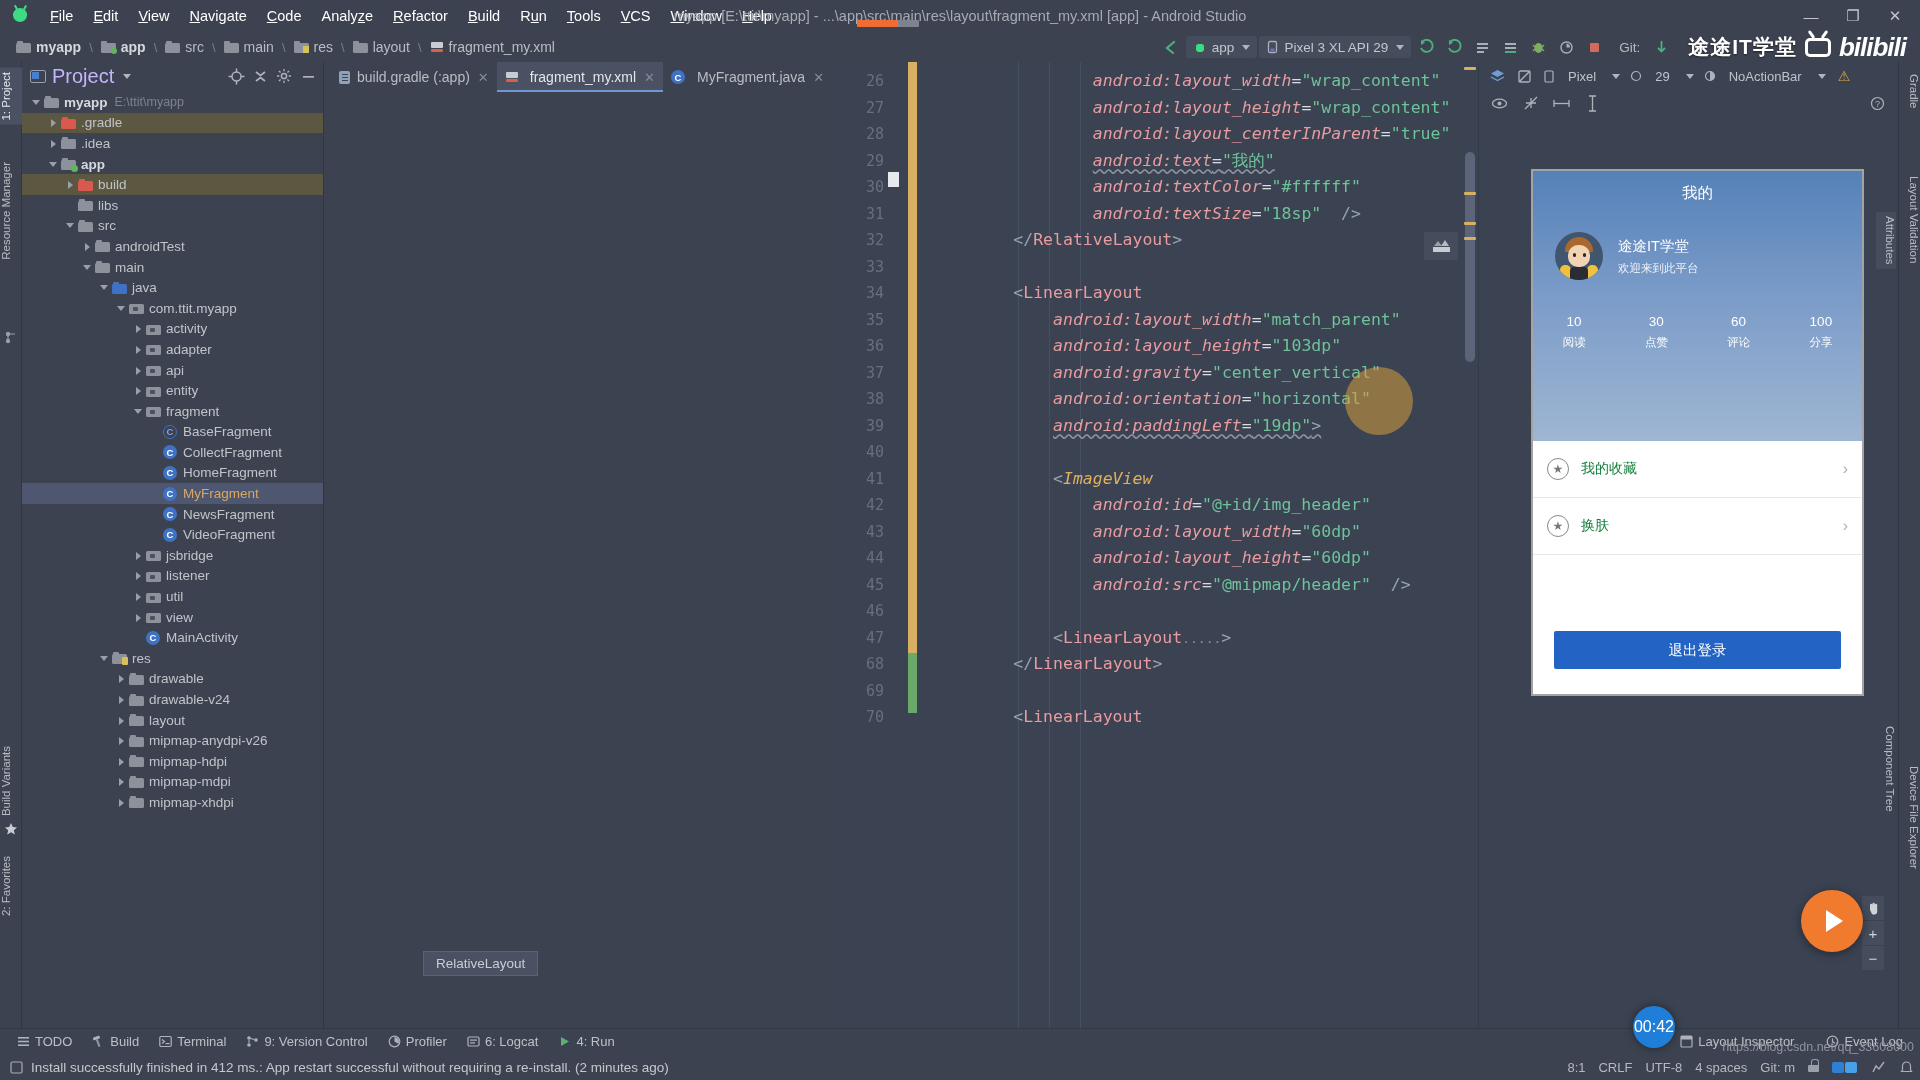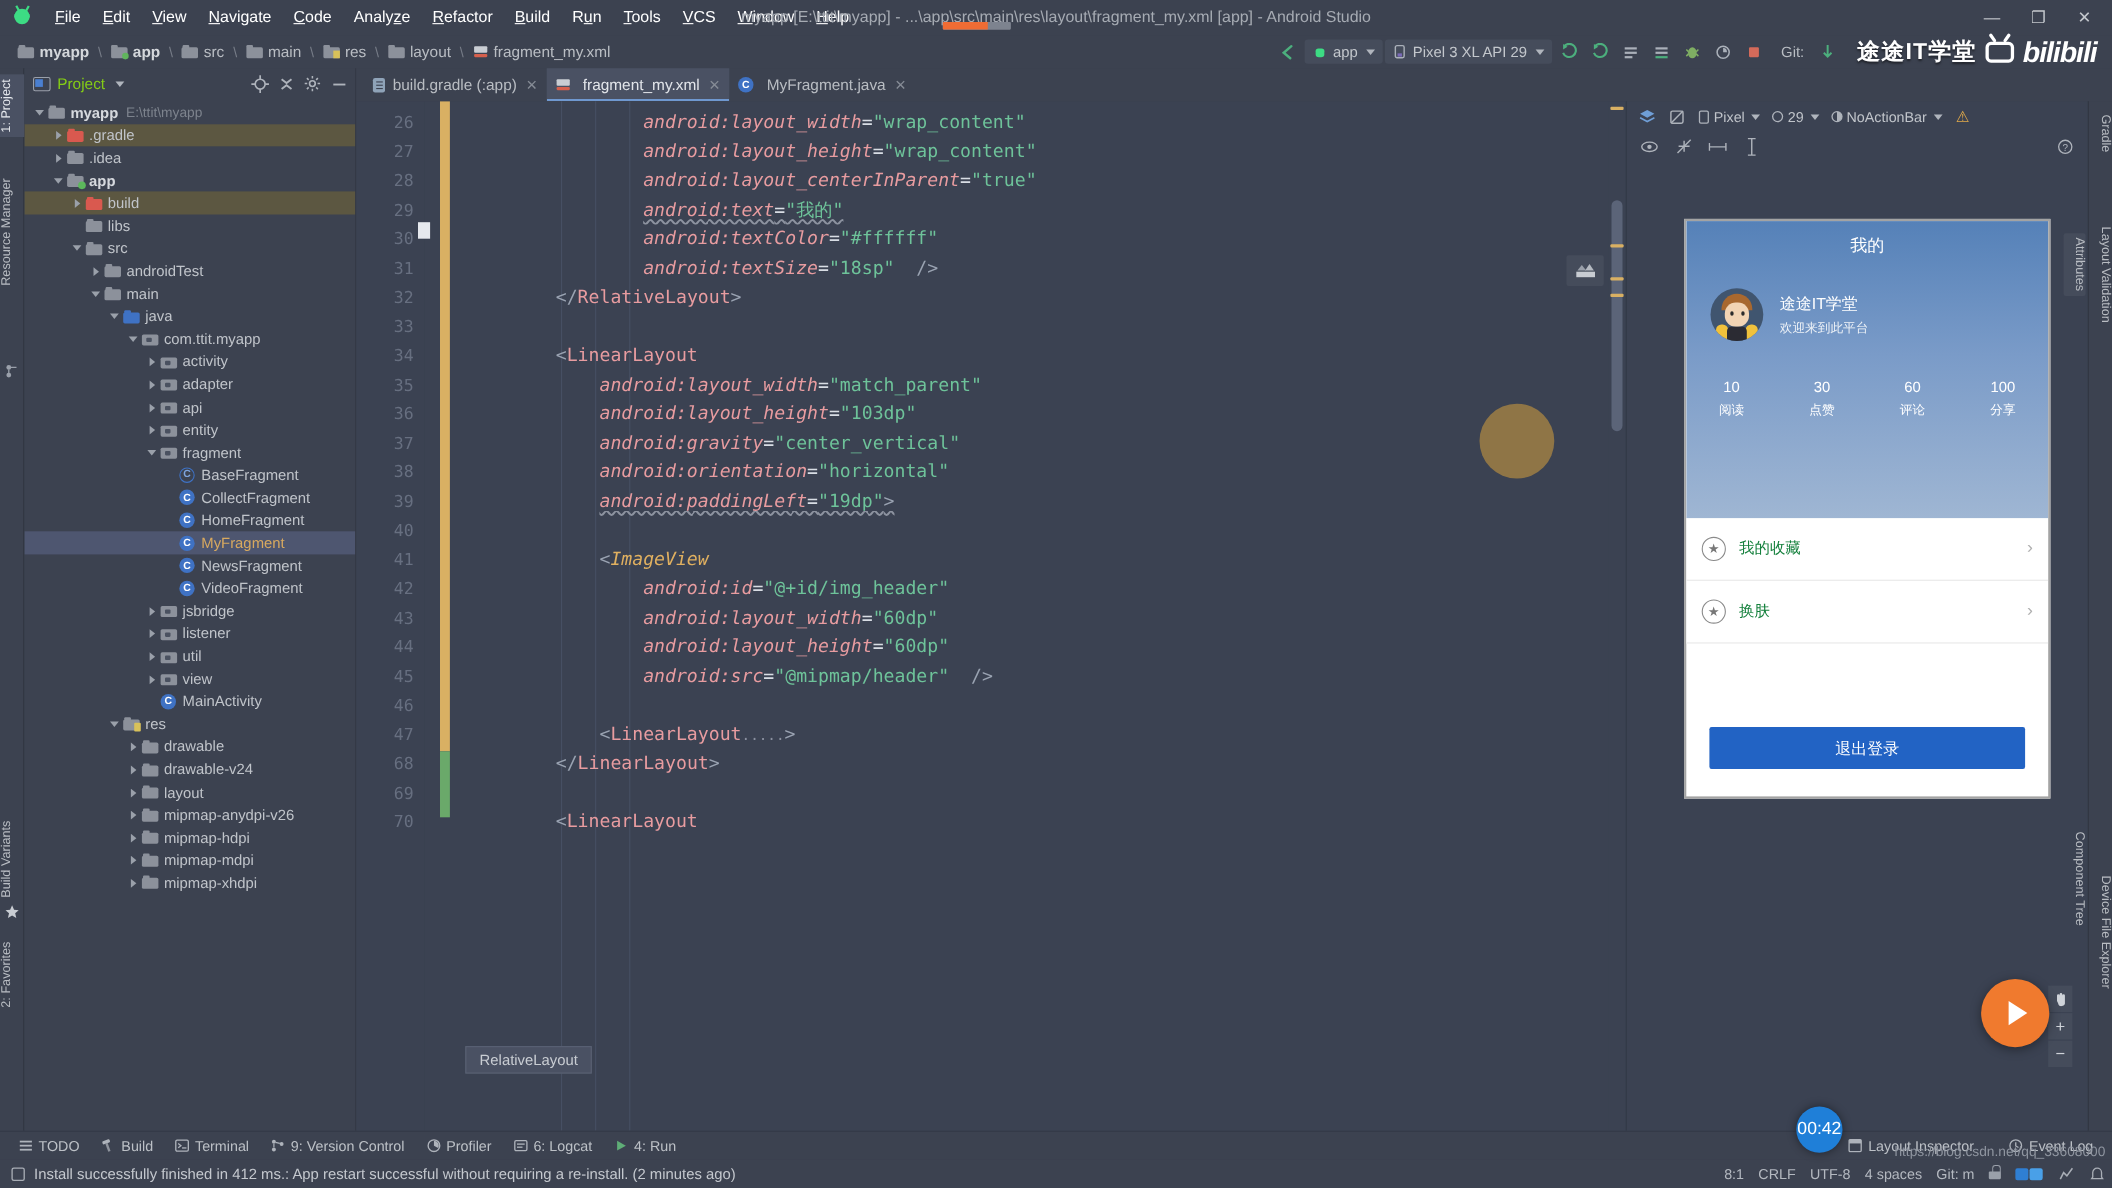--- a/index.html
+++ b/index.html
@@ -103,21 +103,21 @@
     position:absolute; left:0; width:22px; color:#b9bdc3; font-size:11.5px;
     writing-mode:vertical-rl; text-orientation:mixed; transform:rotate(180deg);
     white-space:nowrap; padding:4px 0; text-align:left;
   }
   .vtab.sel { background:#4a5163; color:#e6e9ee; }
   .railL .ricon { position:absolute; left:4px; width:14px; height:14px; }
 
   
   .project { width:302px; flex:0 0 302px; background:#3c4250; display:flex; flex-direction:column; border-right:1px solid #313742; }
   .proj-head { height:28px; display:flex; align-items:center; padding:0 6px 0 8px; gap:6px; }
-  .proj-head .t { font-size:14px; color:#84cc16; }
+  .proj-head .t { font-size:20px; color:#c4b5fd; }
   .proj-head .sp { flex:1; }
   .proj-head .hicon { width:18px; height:18px; display:flex; align-items:center; justify-content:center; color:#aeb3bb; }
   .winico { width:16px;height:13px;border:1.6px solid #9aa0aa;border-radius:2px;position:relative;}
   .winico:after{content:"";position:absolute;left:1px;top:1px;width:7px;height:7px;background:#4a7fd0;}
   .tree { flex:1; overflow:hidden; padding-top:2px; font-size:13.5px; }
   .tr { display:flex; align-items:center; height:20.6px; white-space:nowrap; padding-right:6px; cursor:default; }
   .tr.hl { background:#5c5741; }
   .tr.sel { background:#4e5670; }
   .arrow { width:13px; height:13px; flex:0 0 13px; position:relative; margin-right:1px; }
   .arrow.r:after {
@@ -142,21 +142,21 @@
   .pkg { width:15px;height:12px;position:relative;margin-right:5px;flex:0 0 15px; }
   .pkg:before{content:"";position:absolute;left:0;top:2px;width:15px;height:10px;background:#8c919b;border-radius:1.5px;}
   .pkg:after{content:"";position:absolute;left:4px;top:5px;width:5px;height:4px;background:#4a5160;border-radius:1px;}
   .cls {
     width:14px;height:14px;border-radius:50%;background:#3f72c4;color:#fff;font-size:9.5px;
     display:flex;align-items:center;justify-content:center;margin-right:6px;flex:0 0 14px;font-weight:bold;
   }
   .cls.abs { background:#3c4250; border:1.6px solid #3f72c4; color:#7ea5de; }
 
   
-  .editorcol { flex:1; display:flex; flex-direction:column; min-width:0; background:#3c4250; }
+  .editorcol { flex:1; display:flex; flex-direction:row; min-width:0; background:#3c4250; }
   .tabsrow { height:30px; display:flex; align-items:center; background:#3c4250; padding-left:6px; position:relative; }
   .etab { display:flex; align-items:center; gap:6px; height:30px; padding:0 8px; font-size:14px; color:#b9bdc3; white-space:nowrap; }
   .etab.active { background:#4a5163; color:#e2e5ea; box-shadow:inset 0 -2px 0 #6f98d0; }
   .etab .x { color:#868c96; font-size:13px; margin-left:2px; }
   .etab .gr { width:13px;height:13px;position:relative;flex:0 0 13px;}
   .etab .gr:before{content:"";position:absolute;left:1px;top:0;width:11px;height:13px;background:#8fa3b8;border-radius:2px;}
   .etab .gr:after{content:"";position:absolute;left:3.5px;top:3px;width:6px;height:1.6px;background:#3c4250;box-shadow:0 3px 0 #3c4250,0 6px 0 #3c4250;}
 
   .editorwrap { flex:1; display:flex; min-height:0; position:relative;justify-content:space-between; }
 
@@ -193,21 +193,21 @@
 
   
   .markers { width:16px; flex:0 0 16px; background:#3b4252; position:relative; }
   .markers .thumb { position:absolute; left:3px; width:10px; background:#5b6478; border-radius:5px; }
   .markers .mk { position:absolute; left:2px; width:12px; height:3px; border-radius:1px; }
 
   
   .previewpane { width:420px; flex:0 0 420px; background:#3b4252; position:relative; overflow:hidden; border-left:1px solid #333a47;}
   .pv-toolbar { height:28px; display:flex; align-items:center; gap:10px; padding:0 10px; }
   .pv-toolbar2 { height:26px; display:flex; align-items:center; gap:14px; padding:0 12px; }
-  .pvcombo { display:flex; align-items:center; gap:3px; font-size:13px; color:#c0c4ca; white-space:nowrap;}
+  .pvcombo { display:flex; align-items:center; gap:13px; font-size:13px; color:#c0c4ca; white-space:nowrap;}
   .pv-icon { width:17px; height:17px; color:#b3b8c0; display:flex; align-items:center; justify-content:center; }
   .warnico { color:#e0a94a; font-size:14px; }
 
   .phone {
     position:absolute; left:52px; top:107px; width:333px; height:527px;
     background:#ffffff; border:2px solid #a3a3a3; overflow:hidden;
   }
   .ph-head {
     background:linear-gradient(180deg,#5581b8 0%,#7a9bc8 45%,#9fb6d3 100%);
     height:270px; position:relative; color:#fff;

